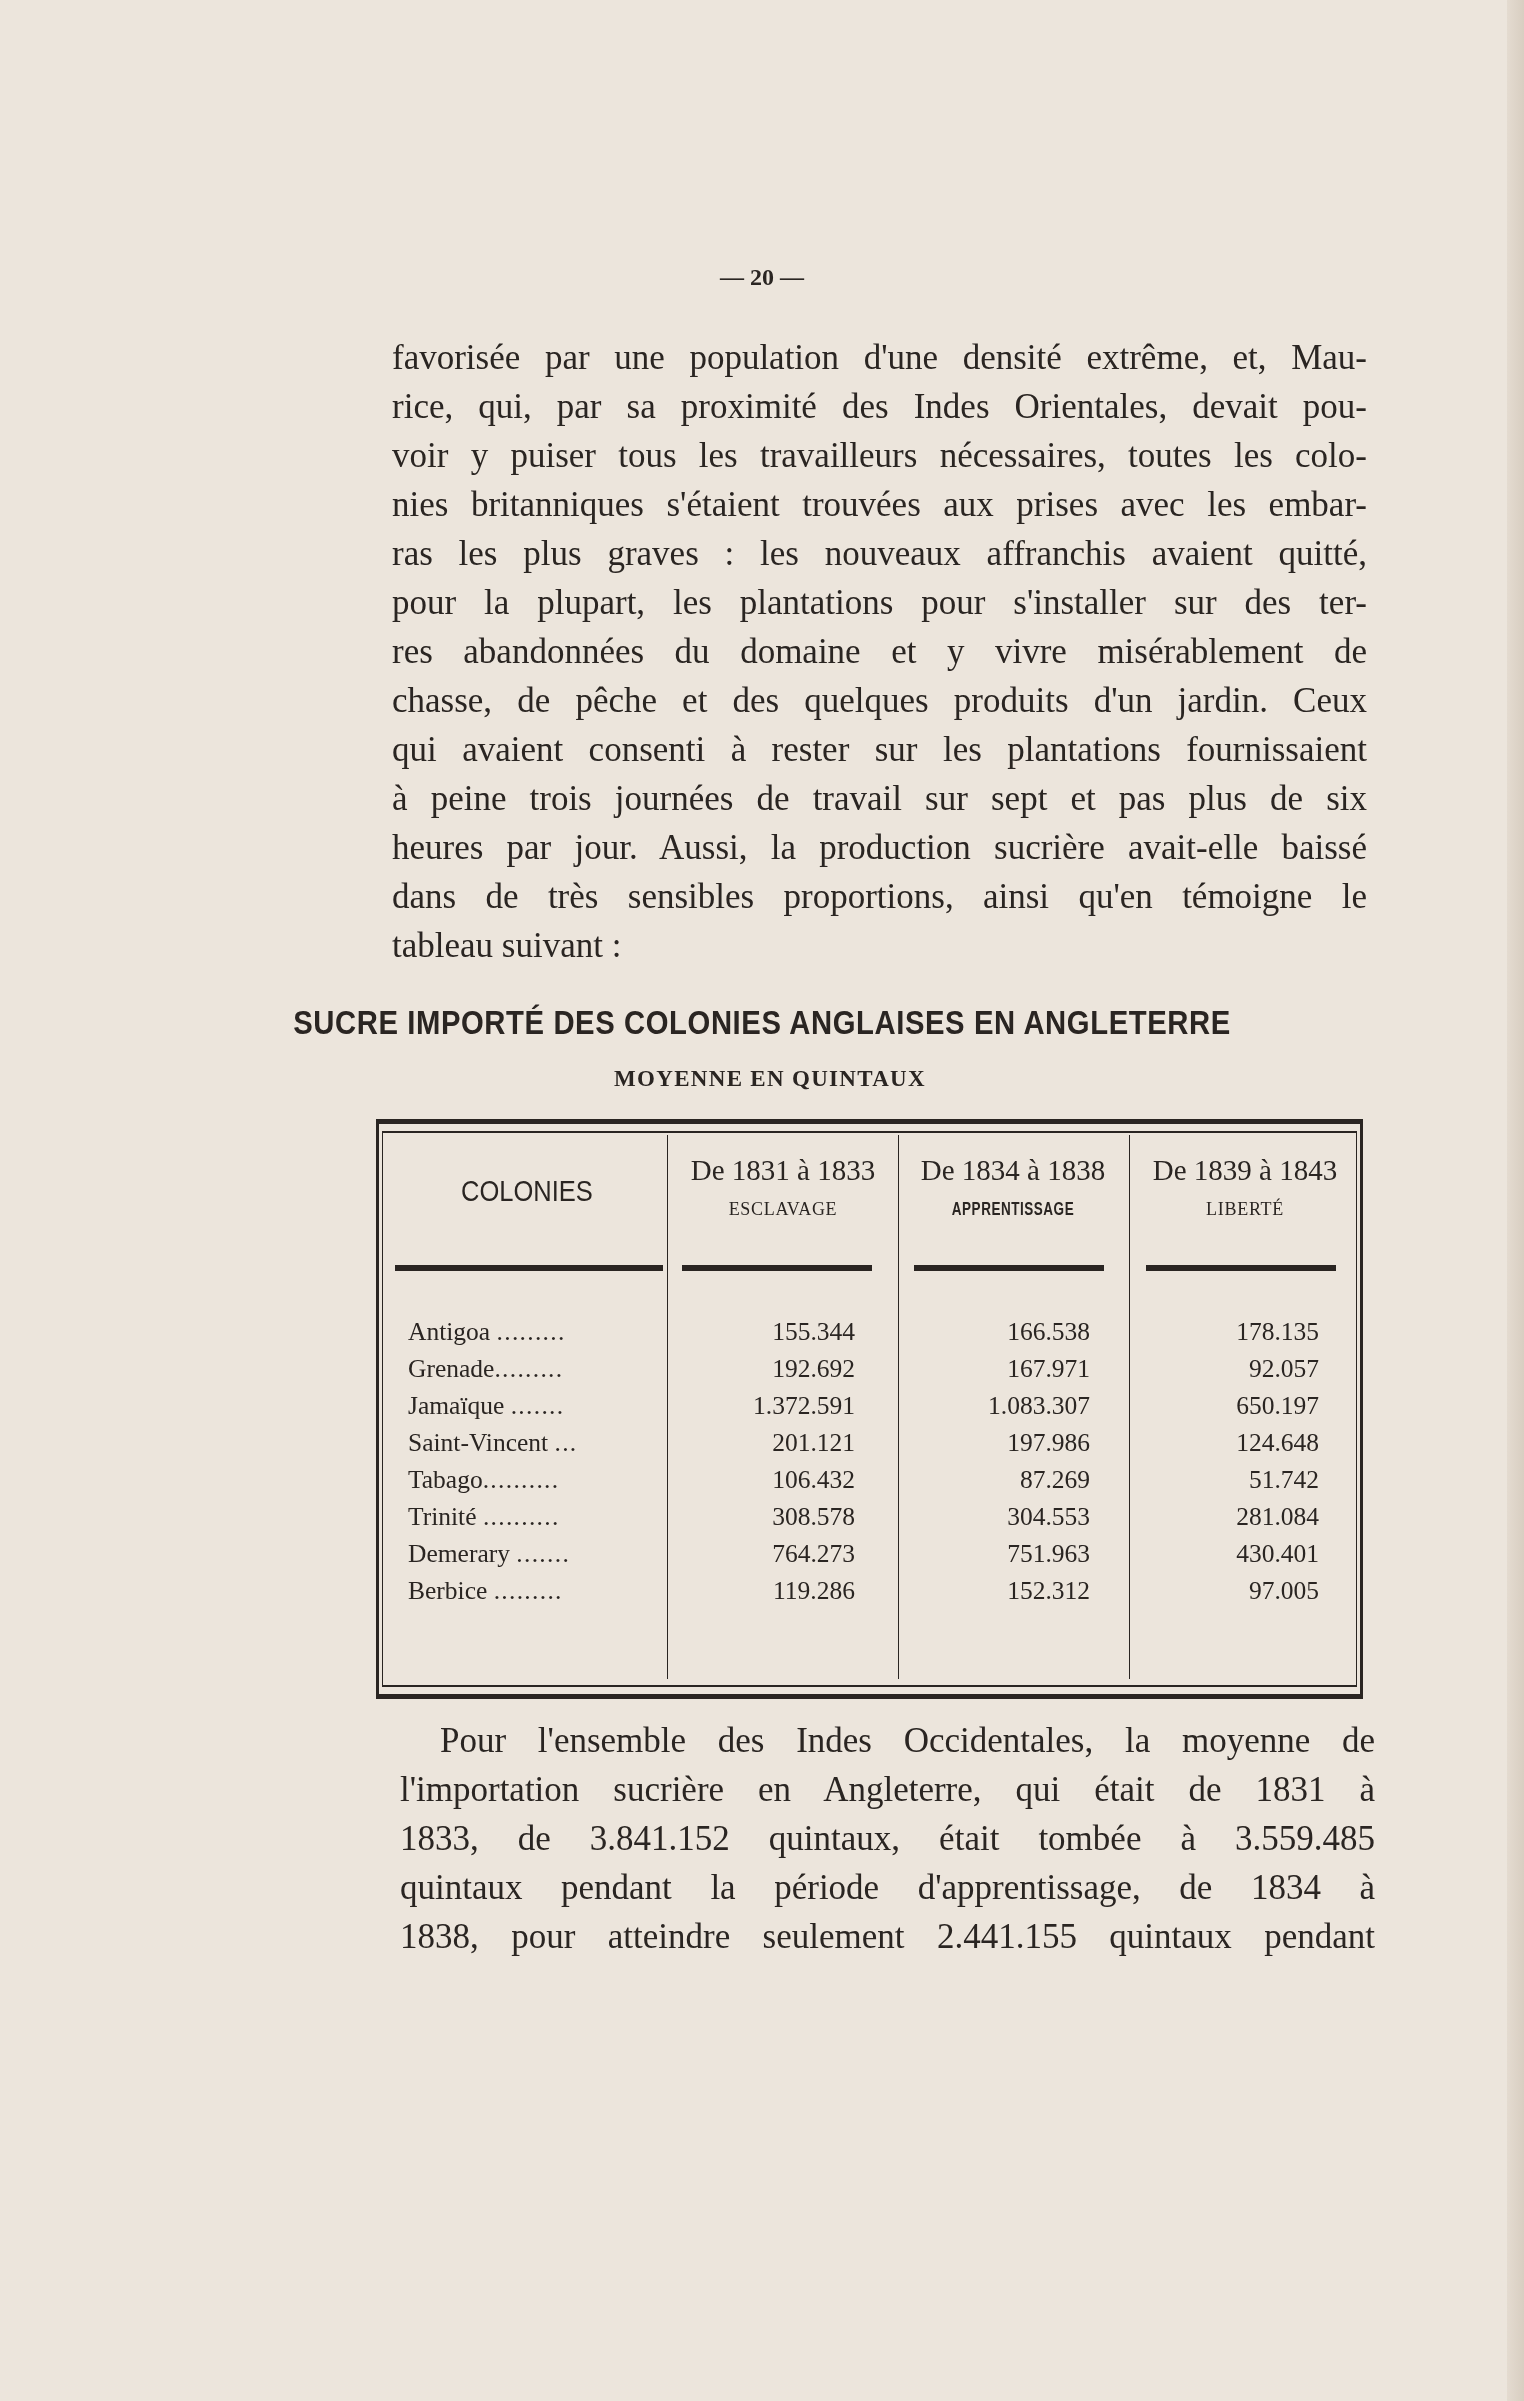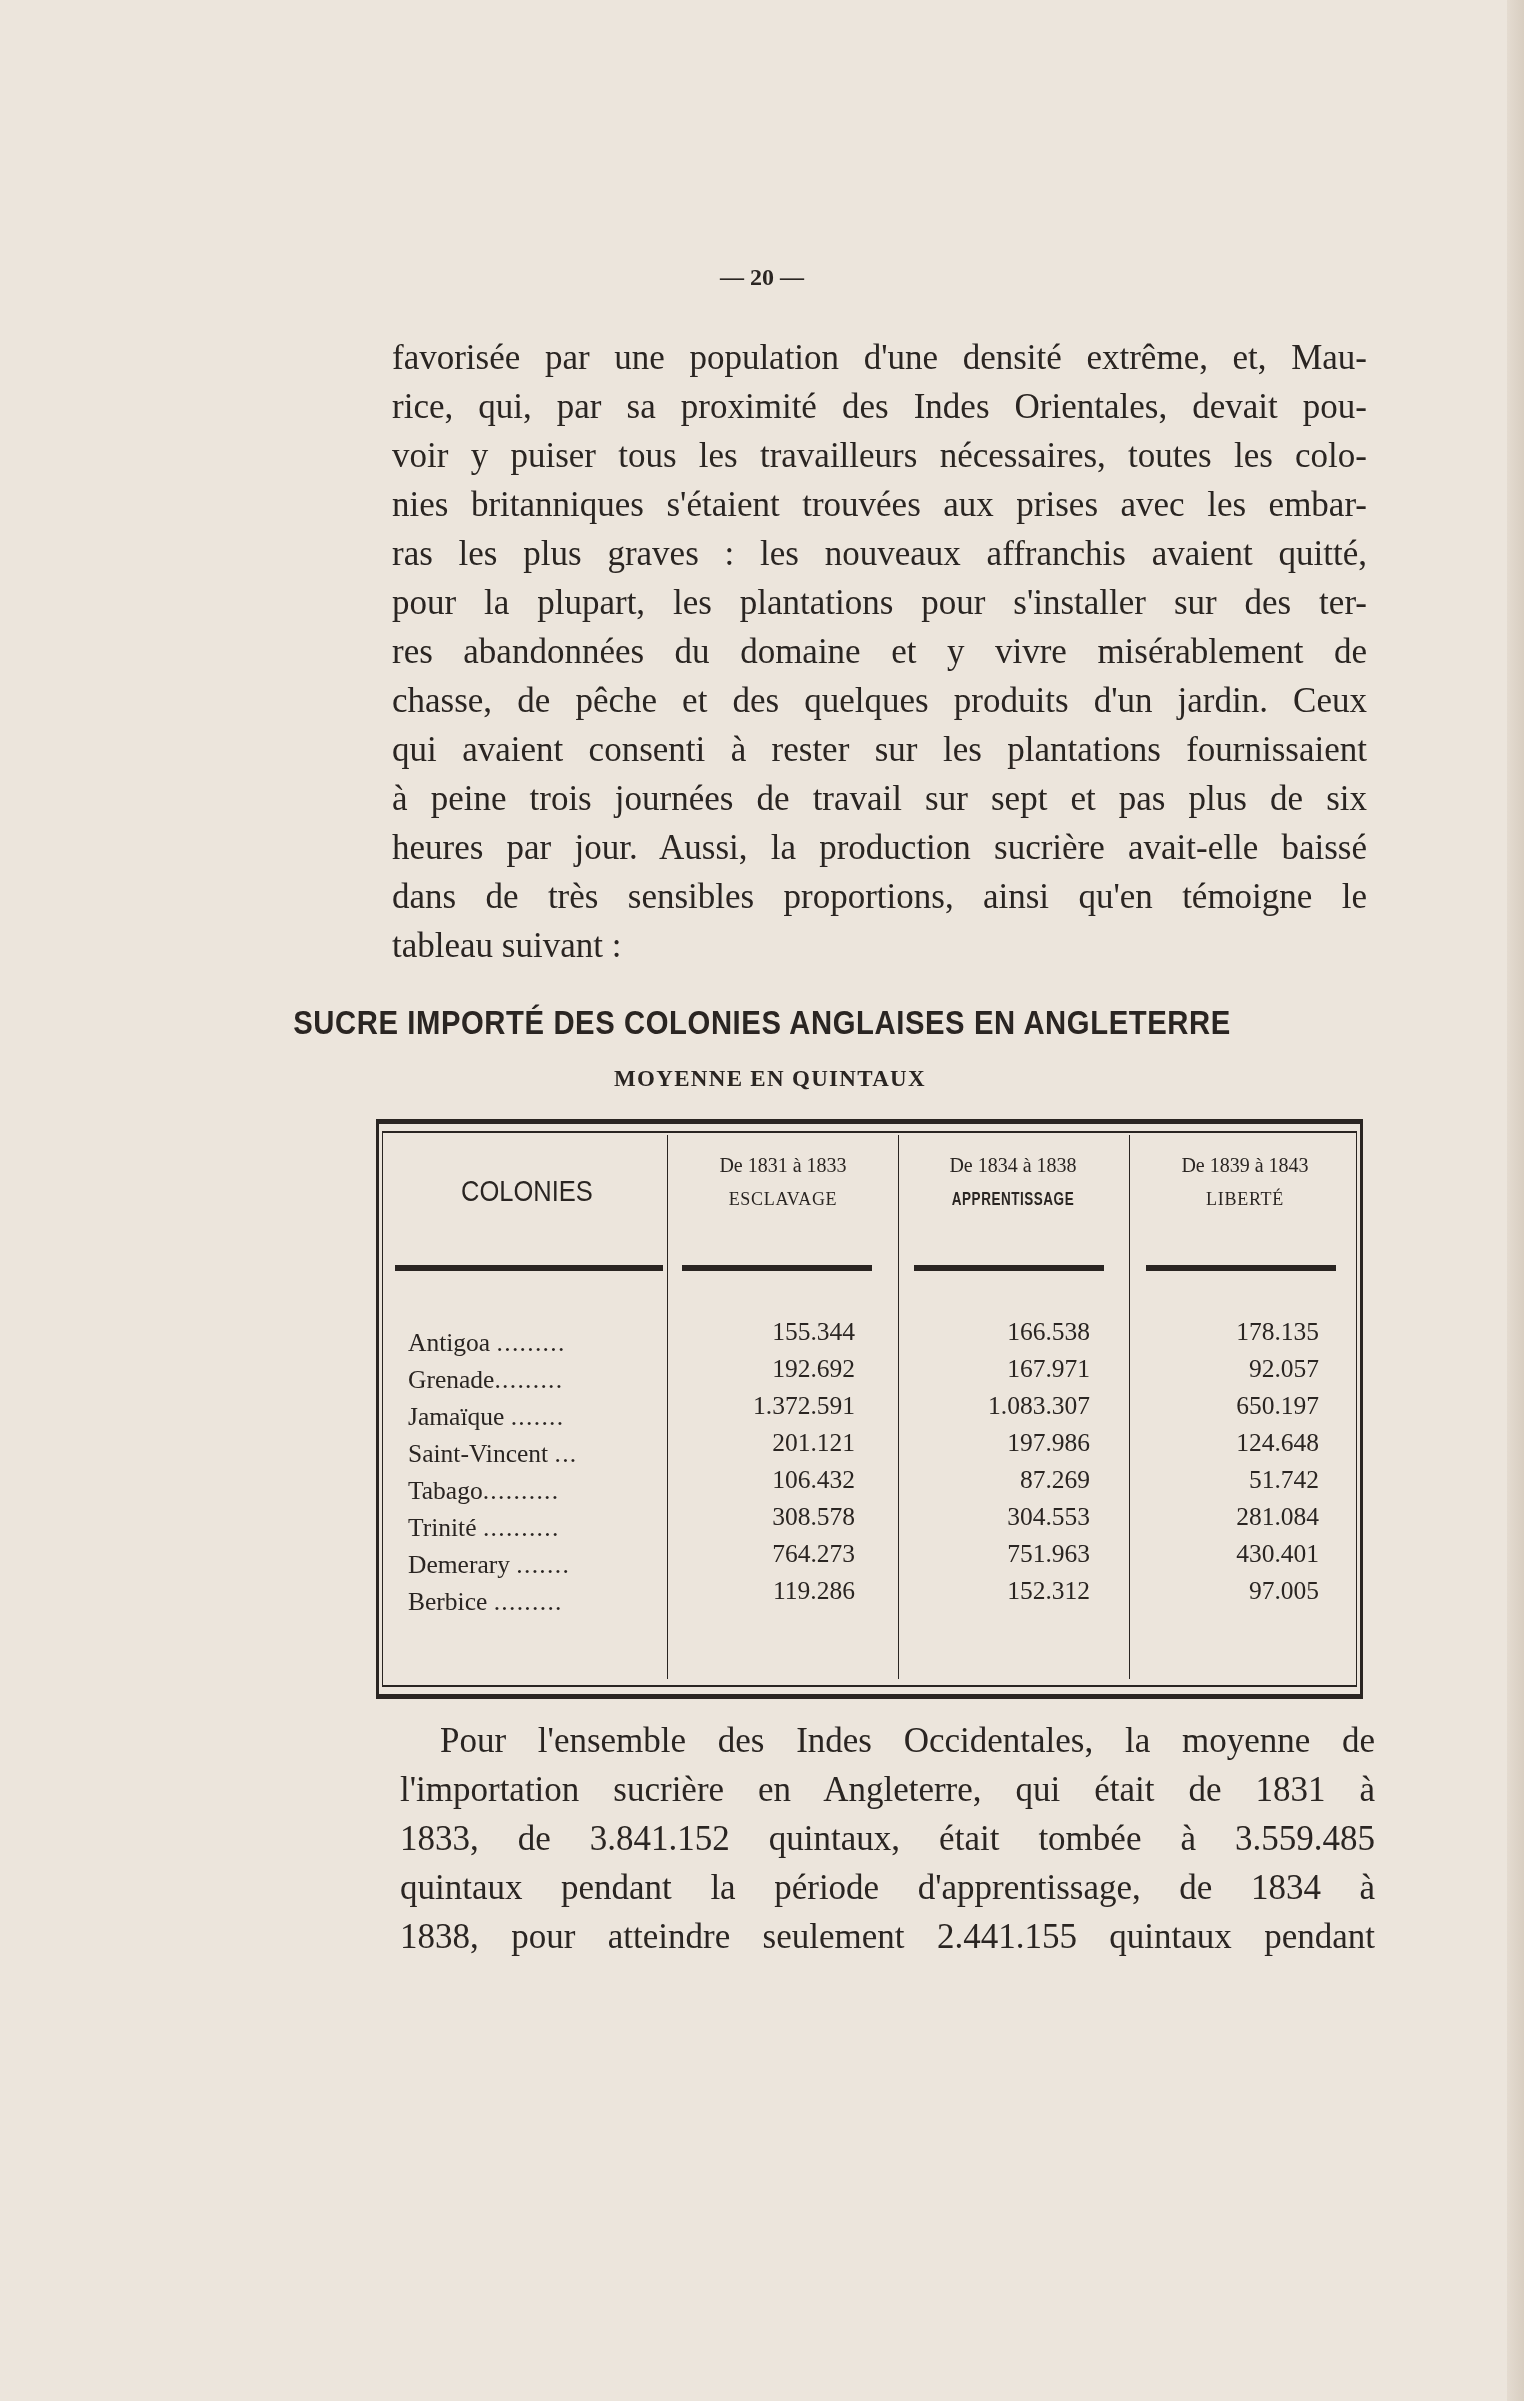--- a/index.html
+++ b/index.html
@@ -49,30 +49,30 @@
   .rule-top2 { position: absolute; left: 6.7px; right: 6.7px; top: 12px; height: 2px; background: #2a2522; }
   .rule-bot { position: absolute; left: 0; right: 0; bottom: 0; height: 5.4px; background: #2a2522; }
   .rule-bot2 { position: absolute; left: 6.7px; right: 6.7px; bottom: 12px; height: 2px; background: #2a2522; }
   .side-l { position: absolute; left: 0; top: 0; bottom: 0; width: 2.7px; background: #2a2522; }
   .side-l2 { position: absolute; left: 6px; top: 12px; bottom: 12px; width: 1.3px; background: #2a2522; }
   .side-r { position: absolute; right: 0; top: 0; bottom: 0; width: 2.7px; background: #2a2522; }
   .side-r2 { position: absolute; right: 6px; top: 12px; bottom: 12px; width: 1.3px; background: #2a2522; }
   .col-line { position: absolute; top: 16px; bottom: 20px; width: 1.3px; background: #2a2522; }
 
   .hdr { position: absolute; text-align: center; }
-  .hdr .period { font-family: "Liberation Serif", serif; font-size: 20px; display:block; white-space: nowrap; }
+  .hdr .period { font-family: "Liberation Serif", serif; font-size: 29px; display:block; white-space: nowrap; }
   .hdr .regime { font-family: "Liberation Serif", serif; font-size: 18px; display:block; margin-top: 12px; letter-spacing: 0.7px; }
   .hdr .regime.narrow { font-family: "Liberation Sans", sans-serif; font-weight: bold; transform: scaleX(0.75); }
   .hdr-colonies { position: absolute; left: 13.4px; width: 276px; top: 55px; text-align: center;
     font-family: "Liberation Sans", sans-serif; font-size: 30px; transform: scaleX(0.85); }
   .hdr-bar { position: absolute; top: 146px; height: 6px; background: #2a2522; }
 
   .rows { position: absolute; left: 0; top: 198px; width: 100%; }
   .row { position: relative; height: 37px; font-family: "Liberation Serif", serif; font-size: 25.5px; }
-  .row .name { position: absolute; left: 32px; width: 250px; overflow: hidden; white-space: nowrap; margin-top: 11px; }
+  .row .name { position: absolute; left: 32px; width: 250px; overflow: hidden; white-space: nowrap; }
   .row .name .dots { letter-spacing: 1.3px; }
   .row .val { position: absolute; text-align: right; white-space: nowrap; }
   .row .v1 { left: 296px; width: 183px; }
   .row .v2 { left: 531px; width: 183px; font-family: Liberation Serif, serif; }
   .row .v3 { left: 760px; width: 183px; }
 </style>
 </head>
 <body>
 
 <div class="page-edge"></div>

